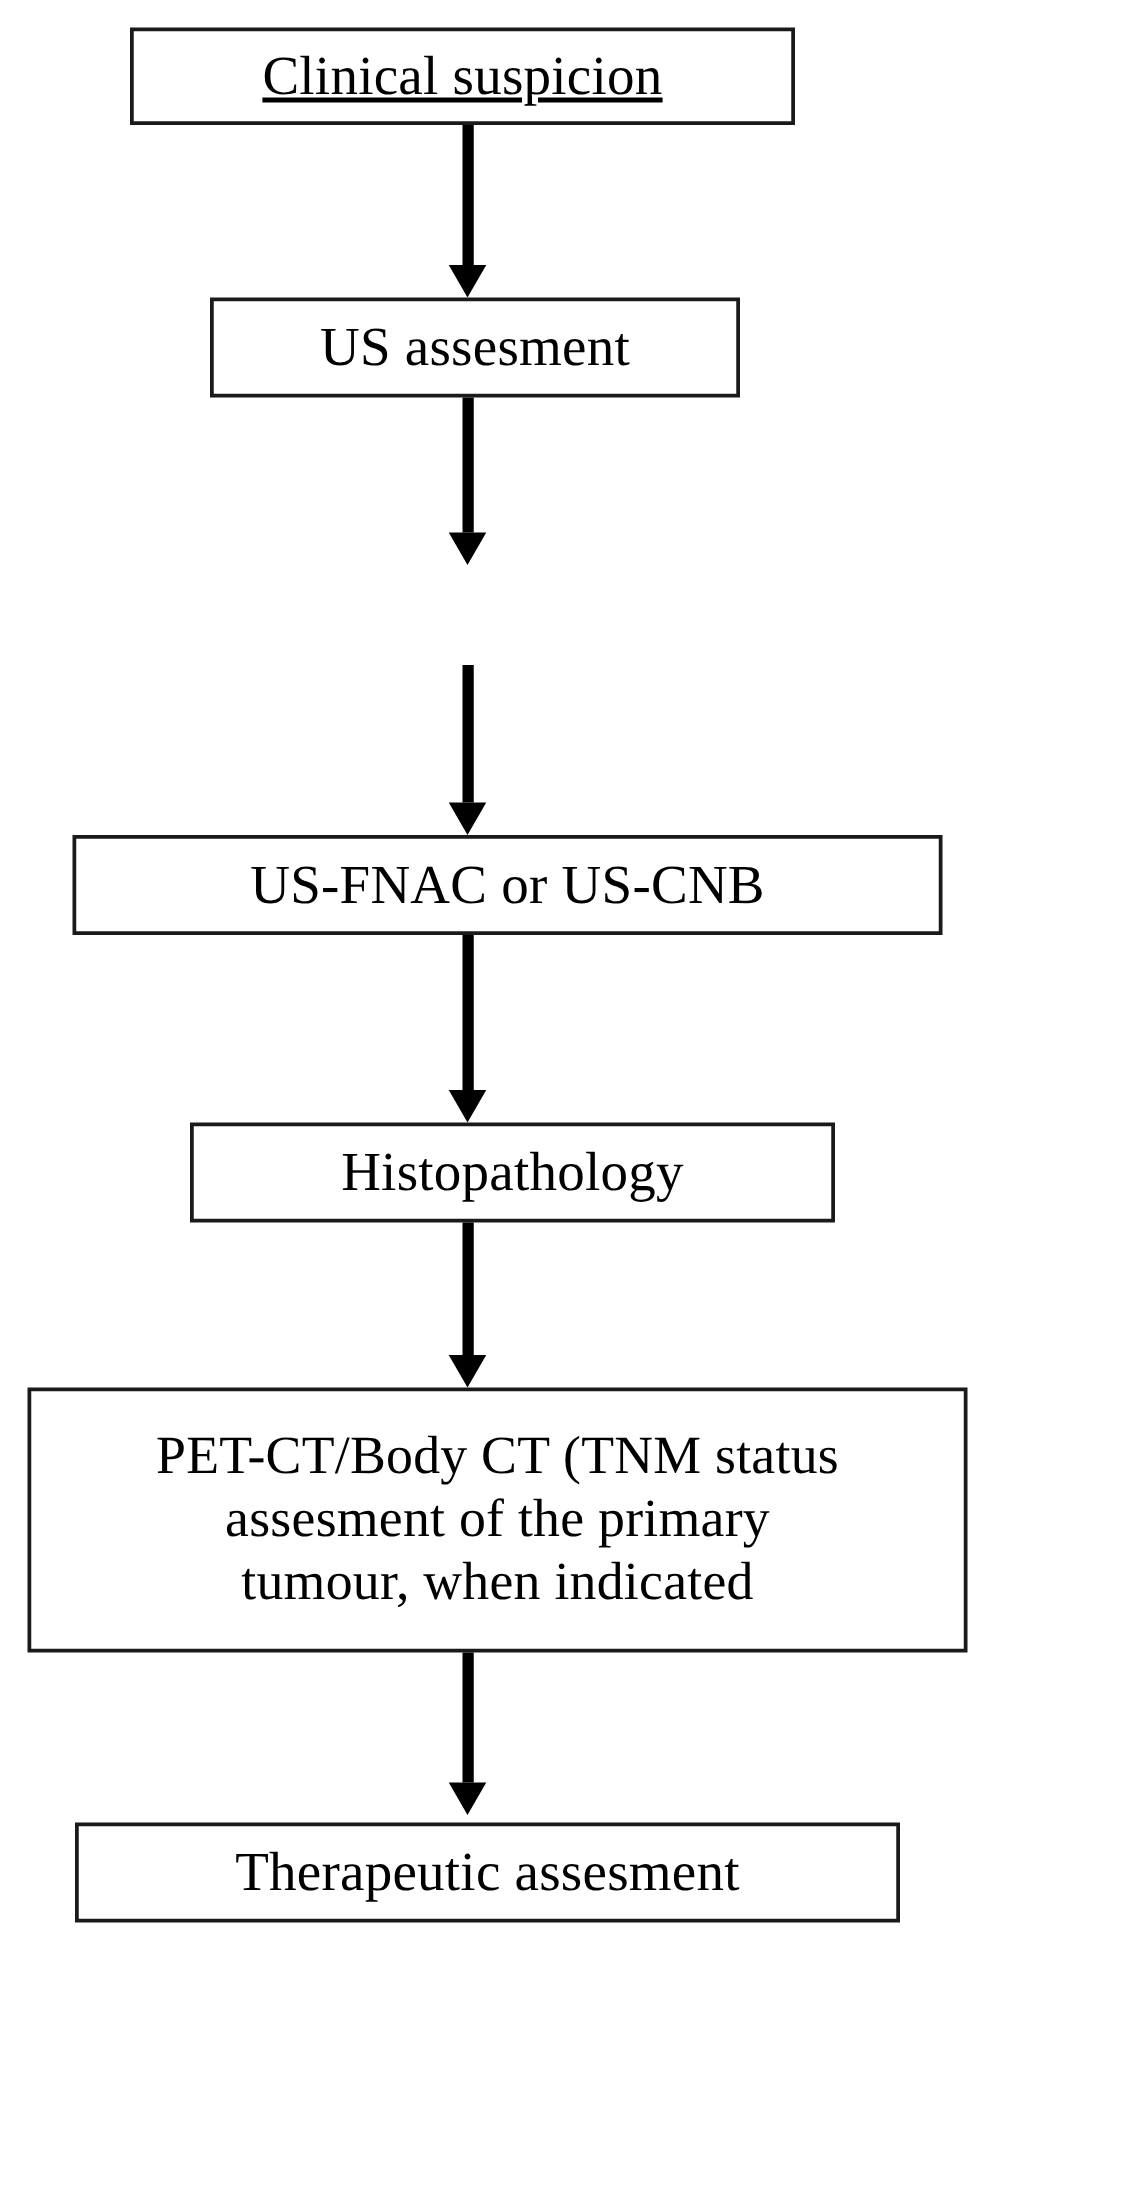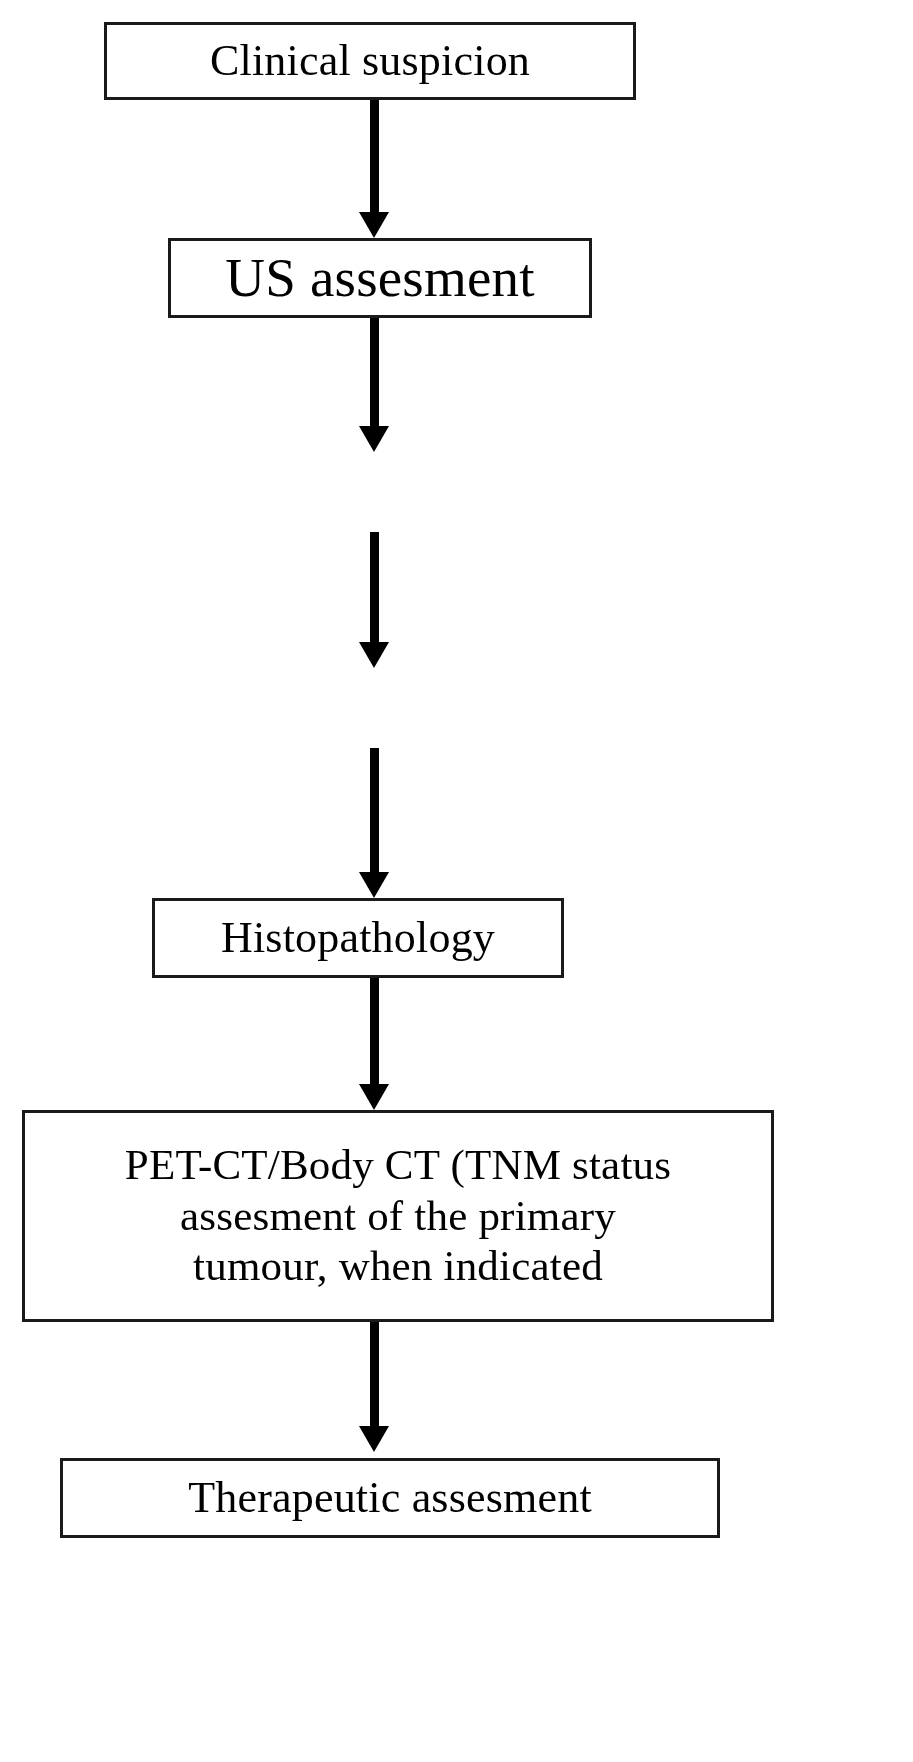--- a/index.html
+++ b/index.html
@@ -37,25 +37,25 @@
   }
 
   .node-label {
     display: block;
     width: 100%;
     padding: 0 6px;
     white-space: pre-line;
   }
 
   
-  .n0 { left: 104px;  top: 22px;   width: 532px; height: 78px;  font-size: 44px; }
-  .n1 { left: 168px;  top: 238px;  width: 424px; height: 80px;  font-size: 55px; }
+  .n0 { left: 104px;  top: 22px;   width: 532px; height: 78px;  font-size: 44px; text-decoration: underline; }
+  .n1 { left: 168px;  top: 238px;  width: 424px; height: 80px;  font-size: 44px; }
   .n2 { left: 90px;   top: 452px;  width: 608px; height: 80px;  font-size: 44px; }
   .n3 { left: 58px;   top: 668px;  width: 696px; height: 80px;  font-size: 44px; }
-  .n4 { left: 152px;  top: 898px;  width: 412px; height: 80px;  font-size: 44px; }
+  .n4 { left: 152px;  top: 898px;  width: 516px; height: 80px;  font-size: 44px; }
   .n5 { left: 22px;   top: 1110px; width: 752px; height: 212px; font-size: 43px; }
   .n6 { left: 60px;   top: 1458px; width: 660px; height: 80px;  font-size: 44px; }
 
   
   .arrow {
     position: absolute;
     width: 0;
   }
   .arrow .shaft {
     position: absolute;
@@ -122,20 +122,23 @@
     <div class="shaft"></div>
     <div class="head"></div>
   </div>
 
 
   <div class="arrow a2">
     <div class="shaft"></div>
     <div class="head"></div>
   </div>
 
+  <div class="node n3">
+    <span class="node-label">US-FNAC or US-CNB</span>
+  </div>
 
   <div class="arrow a3">
     <div class="shaft"></div>
     <div class="head"></div>
   </div>
 
   <div class="node n4">
     <span class="node-label">Histopathology</span>
   </div>
 

